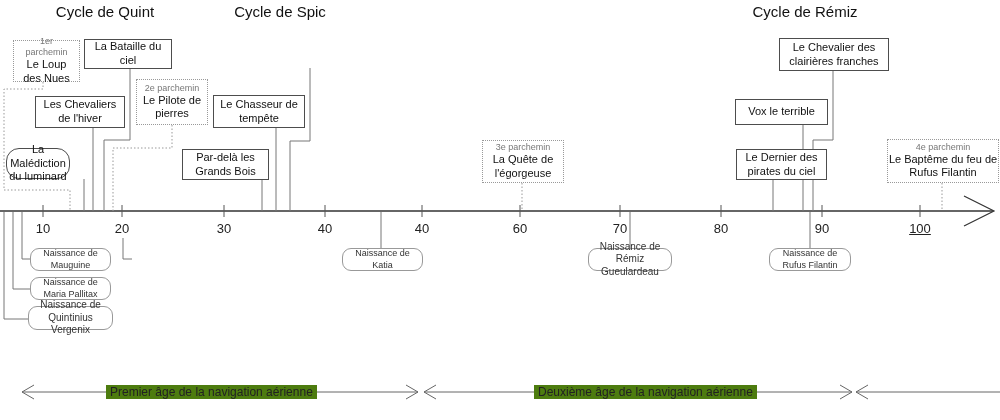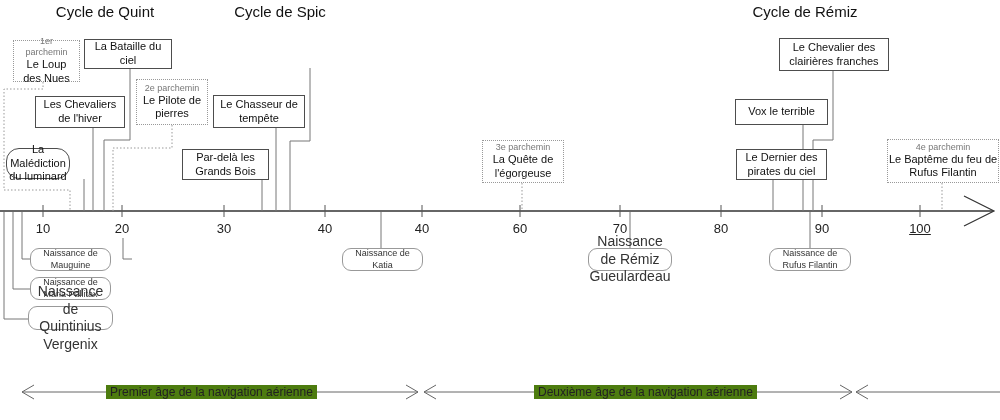--- a/index.html
+++ b/index.html
@@ -11,21 +11,21 @@
   .box{position:absolute;z-index:2;background:#fff;border:1px solid #4d4d4d;
        display:flex;flex-direction:column;align-items:center;justify-content:center;
        text-align:center;font-size:11px;color:#111;line-height:1.25;box-sizing:border-box;}
   .box.dashed{border:1px dotted #999;}
   .parch{font-size:9px;color:#777;line-height:1.2;display:block;}
   .tick-label{position:absolute;z-index:2;top:221px;width:30px;font-size:13px;
               color:#222;text-align:center;}
   .birth{position:absolute;z-index:2;background:#fff;border:1px solid #999;border-radius:9px;
          font-size:9px;color:#333;display:flex;align-items:center;justify-content:center;
          text-align:center;line-height:1.25;box-sizing:border-box;padding:1px 2px;}
-  .birth.tight{font-size:14px;}
+  .birth.tight{font-size:10px;}
   .age{position:absolute;z-index:2;background:#4d7c0f;font-size:12px;color:#222;
        text-align:center;white-space:nowrap;padding:0 4px;}
   .age-wrap{position:absolute;z-index:2;background:#fff;font-size:11px;color:#222;
             text-align:center;line-height:1.27;}
 </style>
 </head>
 <body>
 
 <div class="canvas">
 

